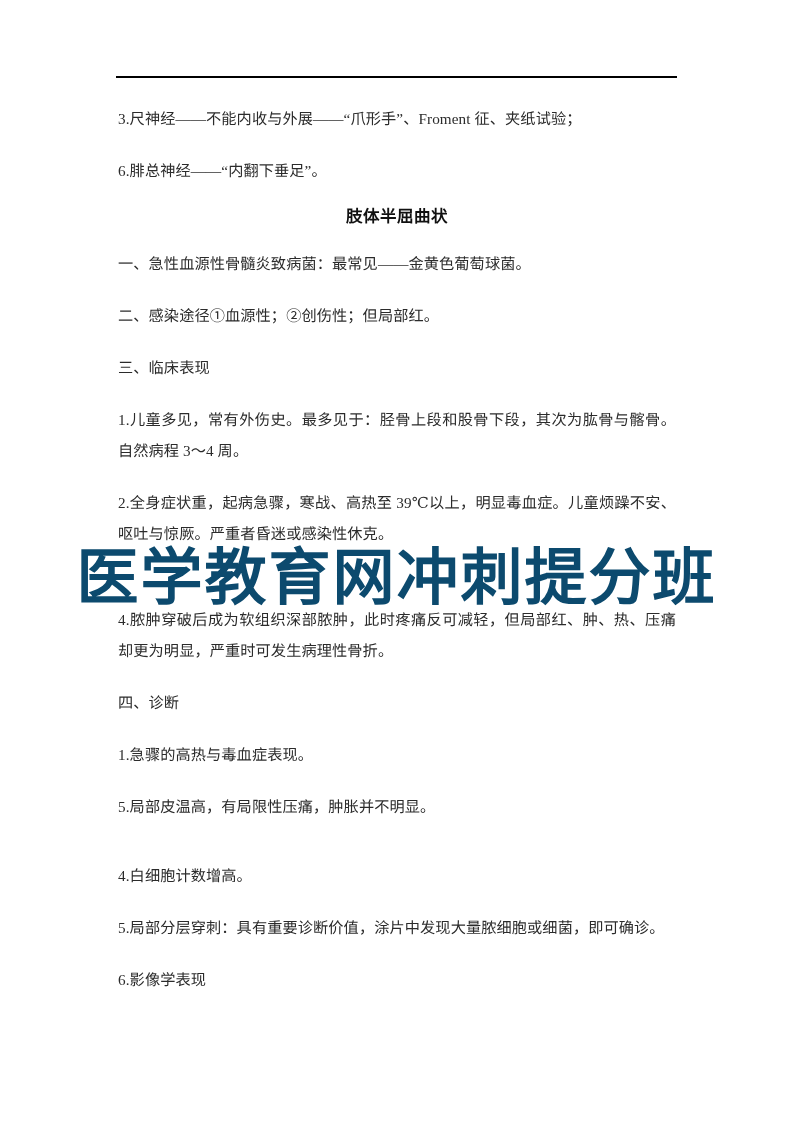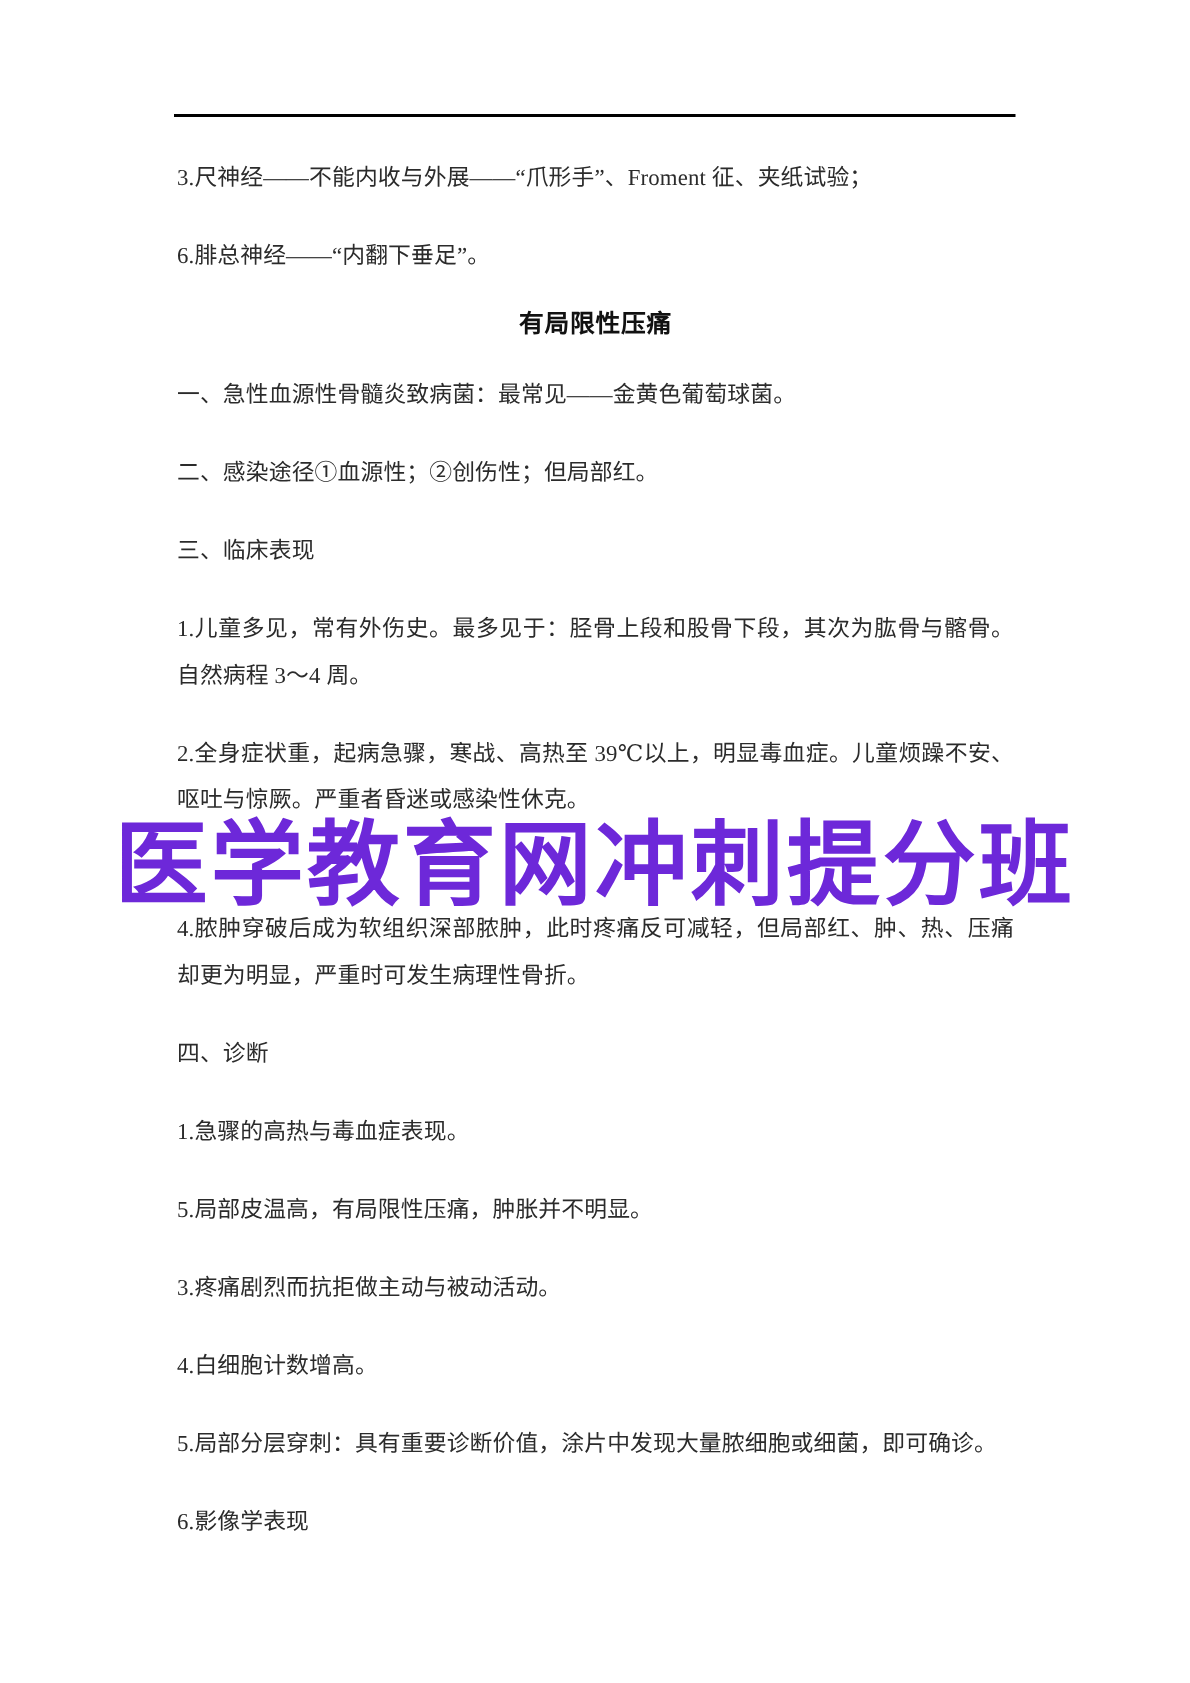--- a/index.html
+++ b/index.html
@@ -92,35 +92,35 @@
   .sp-before-title{ height: 20px; }
   .sp-after-title { height: 21px; }
   .sp-wrap        { height: 17px; }
 </style>
 </head>
 <body>
 
 <div class="page">
 
   <div class="watermark">
-    <span class="watermark-text" style="color: #6d28d9;">医学教育网冲刺提分班</span>
+    <span class="watermark-text" style="color: #0c4a6e;">医学教育网冲刺提分班</span>
   </div>
 
   <div class="content">
 
     <div class="rule"></div>
     <div class="sp-rule-to-first"></div>
 
     <p class="para">3.尺神经——不能内收与外展——“爪形手”、Froment 征、夹纸试验；</p>
     <div class="sp-para"></div>
 
     <p class="para">6.腓总神经——“内翻下垂足”。</p>
     <div class="sp-before-title"></div>
 
-    <h1 class="doc-title">有局限性压痛</h1>
+    <h1 class="doc-title">肢体半屈曲状</h1>
     <div class="sp-after-title"></div>
 
     <p class="para">一、急性血源性骨髓炎致病菌：最常见——金黄色葡萄球菌。</p>
     <div class="sp-para"></div>
 
     <p class="para">二、感染途径①血源性；②创伤性；但局部红。</p>
     <div class="sp-para"></div>
 
     <p class="para">三、临床表现</p>
     <div class="sp-para"></div>
@@ -140,21 +140,20 @@
 
     <p class="para">四、诊断</p>
     <div class="sp-para"></div>
 
     <p class="para">1.急骤的高热与毒血症表现。</p>
     <div class="sp-para"></div>
 
     <p class="para">5.局部皮温高，有局限性压痛，肿胀并不明显。</p>
     <div class="sp-para"></div>
 
-    <p class="para">3.疼痛剧烈而抗拒做主动与被动活动。</p>
     <div class="sp-para"></div>
 
     <p class="para">4.白细胞计数增高。</p>
     <div class="sp-para"></div>
 
     <p class="para">5.局部分层穿刺：具有重要诊断价值，涂片中发现大量脓细胞或细菌，即可确诊。</p>
     <div class="sp-para"></div>
 
     <p class="para">6.影像学表现</p>
 

